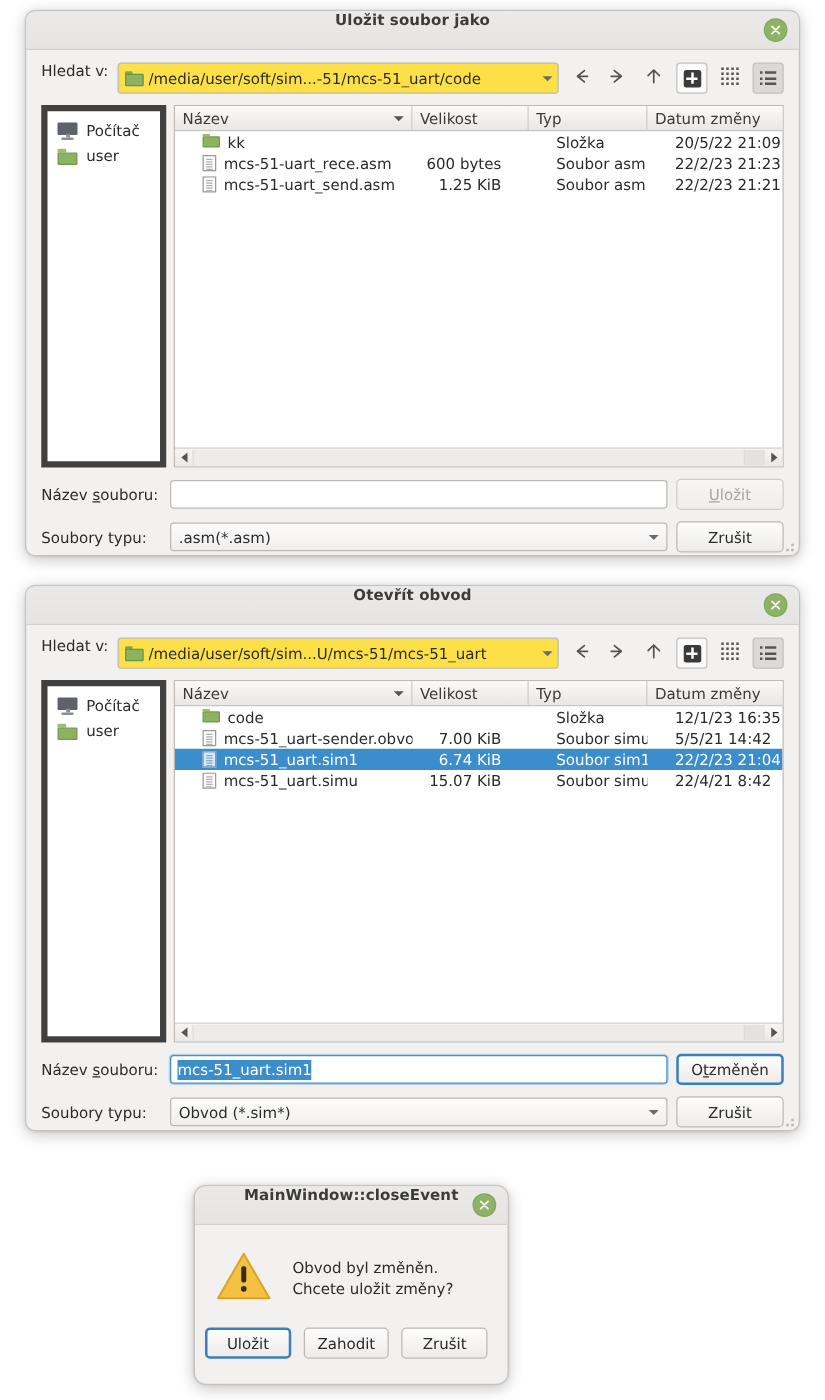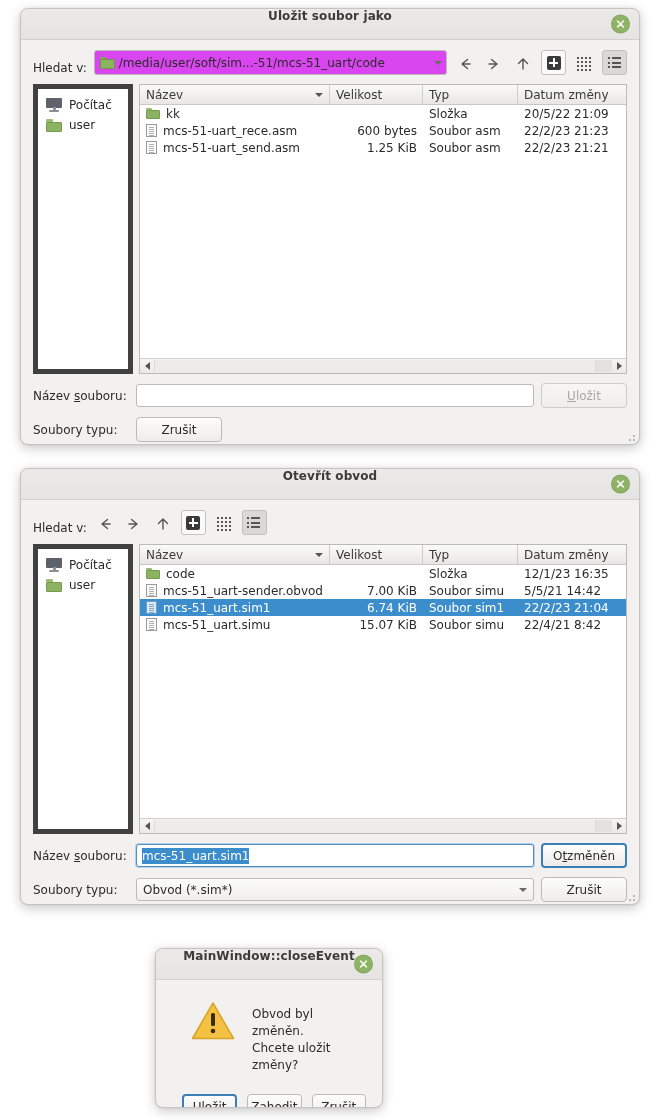--- a/index.html
+++ b/index.html
@@ -40,26 +40,26 @@
     background: #8fb366;
     display: flex; align-items: center; justify-content: center;
     cursor: pointer;
     box-shadow: inset 0 0 0 1px rgba(0,0,0,0.07);
   }
   .close-btn svg { display:block; }
 
   .dialog-body { padding: 10px 12px 12px 12px; }
 
   
-  .lookin-row { display: flex; align-items: flex-end; gap: 7px; margin-bottom: 9px; }
+  .lookin-row { display: flex; align-items: flex-start; gap: 7px; margin-bottom: 9px; }
   .lookin-label { font-size: 12px; white-space: nowrap; color:#2b2b2b; }
   .combo {
     flex: 1 1 auto;
     height: 25px;
-    background: #d946ef;
+    background: #fde047;
     border: 1px solid #bdbab7;
     border-radius: 3px;
     display: flex; align-items: center;
     padding: 0 4px 0 5px;
     box-sizing: border-box;
     min-width: 0;
     cursor: pointer;
   }
   .combo .path-text {
     flex: 1 1 auto; white-space: nowrap; overflow: hidden;
@@ -143,21 +143,21 @@
     width:0;height:0;border-left:4px solid transparent;border-right:4px solid transparent;border-top:4px solid #555;
   }
   .c-name { width: 190px; flex: 0 0 190px; }
   .c-size { width: 93px; flex: 0 0 93px; }
   .c-type { width: 95px; flex: 0 0 95px; }
   .c-date { flex: 1 1 auto; }
 
   .rows { flex: 1 1 auto; overflow: hidden; }
   .frow { display: flex; height: 17px; align-items: center; font-size: 12px; cursor: default; }
   .frow.selected { background: #3c8dcb; color: #ffffff; }
-  .cell { padding: 0 6px; box-sizing: border-box; white-space: nowrap; overflow: hidden; display:flex; align-items:center; }
+  .cell { padding: 0 22px; box-sizing: border-box; white-space: nowrap; overflow: hidden; display:flex; align-items:flex-start; }
   .cell.r { justify-content: flex-end; }
   .cell.n { gap: 6px; }
   .doc-ico { width:11px; height:13px; background:#fbfbfb; border:1px solid #9a9a9a; position:relative; flex:0 0 auto; box-sizing:border-box;}
   .doc-ico:before {
     content:""; position:absolute; left:2px; top:2px; right:2px; height:1px;
     background:#b0b0b0;
     box-shadow: 0 2px 0 #b0b0b0, 0 4px 0 #b0b0b0, 0 6px 0 #b0b0b0, 0 8px 0 #b0b0b0;
   }
   .frow.selected .doc-ico { background:#dbe9f5; border-color:#6f9dc4; }
   .frow.selected .doc-ico:before { background:#7fa9cd; box-shadow: 0 2px 0 #7fa9cd, 0 4px 0 #7fa9cd, 0 6px 0 #7fa9cd, 0 8px 0 #7fa9cd;}
@@ -205,21 +205,21 @@
     font-size:12px; cursor:pointer; box-sizing:border-box;
   }
   .btn.disabled { color:#a9a6a3; background: linear-gradient(180deg,#f7f6f5 0%,#f0eeec 100%); border-color:#cfccc9; cursor:default;}
   .btn.focus { border:2px solid #3a7fb8; }
   .btn u { text-decoration: underline; }
 
   .resize-grip { position:absolute; right:4px; bottom:3px; width:10px; height:10px; }
   .resize-grip i { position:absolute; width:2px; height:2px; background:#b9b6b3; display:block;}
 
   
-  .msgbox-body { padding: 14px 16px 14px 26px; }
+  .msgbox-body { padding: 14px 16px 14px 8px; }
   .msg-content { display:flex; align-items:flex-start; gap: 16px; padding: 6px 4px 20px 8px; }
   .warn-tri { width: 46px; height: 42px; flex:0 0 46px; position:relative; }
   .msg-text { font-size:12px; line-height:17px; padding-top: 6px; }
   .msg-buttons { display:flex; gap: 10px; justify-content:center; }
   .mb-btn {
     width: 78px; height: 25px;
     background: linear-gradient(180deg,#fdfdfd 0%, #eeecea 100%);
     border:1px solid #bcb9b6; border-radius:4px;
     display:flex; align-items:center; justify-content:center;
     font-size:12px; cursor:pointer; box-sizing:border-box;
@@ -396,20 +396,24 @@
             <span></span>
           </span>
         <span class="btn disabled">
             <u>U</u>
             <span>ložit</span>
           </span>
       </div>
 
       <div class="formrow">
         <span class="form-label">Soubory typu:</span>
+        <span class="combo2">
+          <span class="v">.asm(*.asm)</span>
+          <span class="caret"></span>
+        </span>
         <span class="btn">Zrušit</span>
       </div>
     </div>
     <div class="resize-grip">
       <i style="left:8px;top:8px"></i>
         <i style="left:4px;top:8px"></i>
         <i style="left:8px;top:4px"></i>
     </div>
   </div>
 
@@ -419,20 +423,28 @@
       <span class="close-btn">
         <svg width="11" height="11" viewBox="0 0 11 11">
             <path d="M2.6 2.6 L8.4 8.4 M8.4 2.6 L2.6 8.4" stroke="#f4f7ef" stroke-width="1.5" stroke-linecap="round"></path>
           </svg>
       </span>
     </div>
     <div class="dialog-body">
 
       <div class="lookin-row">
         <span class="lookin-label">Hledat v:</span>
+        <div class="combo">
+          <span class="folder-ico">
+              <i class="tab"></i>
+              <i class="bod"></i>
+            </span>
+          <span class="path-text">/media/user/soft/sim...U/mcs-51/mcs-51_uart</span>
+          <span class="caret"></span>
+        </div>
         <span class="tool-btn">
           <svg width="16" height="16" viewBox="0 0 16 16">
               <path d="M10.5 3.5 L5 8 L10.5 12.5 M5 8 H13" stroke="#555" stroke-width="1.4" fill="none" stroke-linecap="round" stroke-linejoin="round"></path>
             </svg>
         </span>
         <span class="tool-btn">
           <svg width="16" height="16" viewBox="0 0 16 16">
               <path d="M5.5 3.5 L11 8 L5.5 12.5 M11 8 H3" stroke="#555" stroke-width="1.4" fill="none" stroke-linecap="round" stroke-linejoin="round"></path>
             </svg>
         </span>
@@ -594,21 +606,21 @@
         <span class="btn">Zrušit</span>
       </div>
     </div>
     <div class="resize-grip">
       <i style="left:8px;top:8px"></i>
         <i style="left:4px;top:8px"></i>
         <i style="left:8px;top:4px"></i>
     </div>
   </div>
 
-  <div class="dialog" id="dlg-msg" style="left:155px; top:948px; width:228px; height:160px;">
+  <div class="dialog" id="dlg-msg" style="left:155px; top:948px; width:252px; height:160px;border-radius:10px;">
     <div class="titlebar">
       <span class="title-text">MainWindow::closeEvent</span>
       <span class="close-btn">
         <svg width="11" height="11" viewBox="0 0 11 11">
             <path d="M2.6 2.6 L8.4 8.4 M8.4 2.6 L2.6 8.4" stroke="#f4f7ef" stroke-width="1.5" stroke-linecap="round"></path>
           </svg>
       </span>
     </div>
     <div class="msgbox-body">
       <div class="msg-content">

